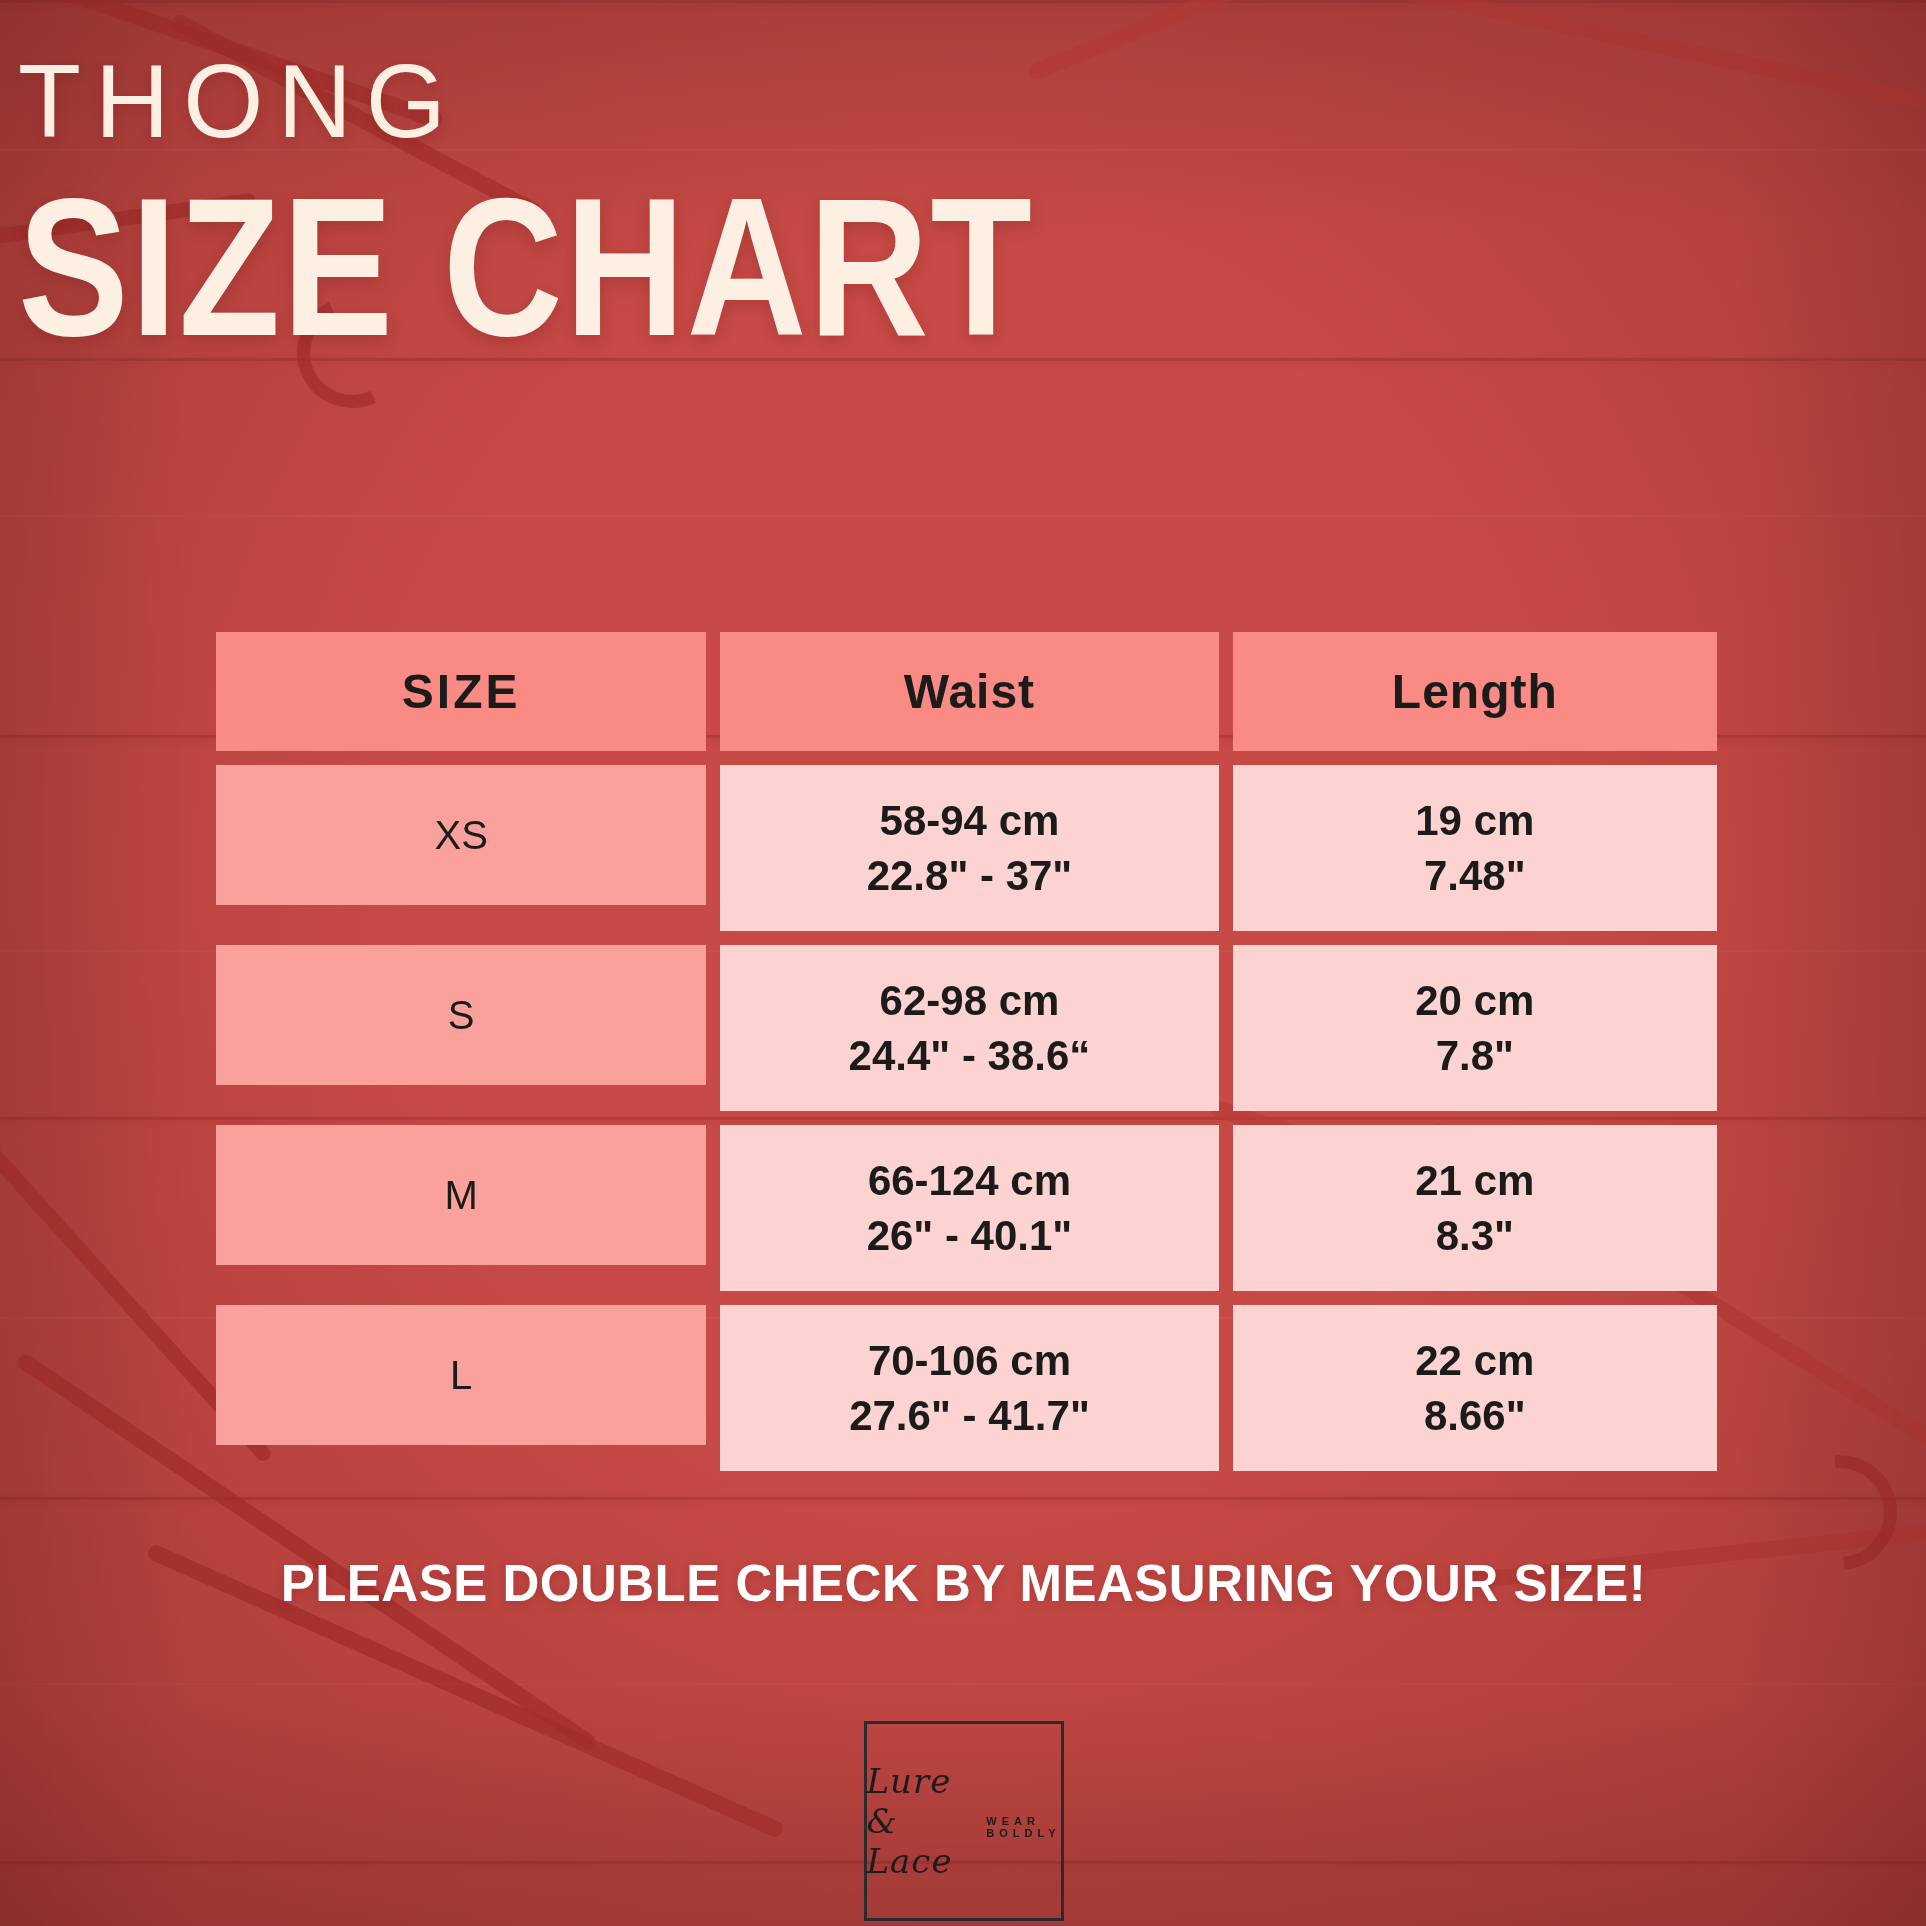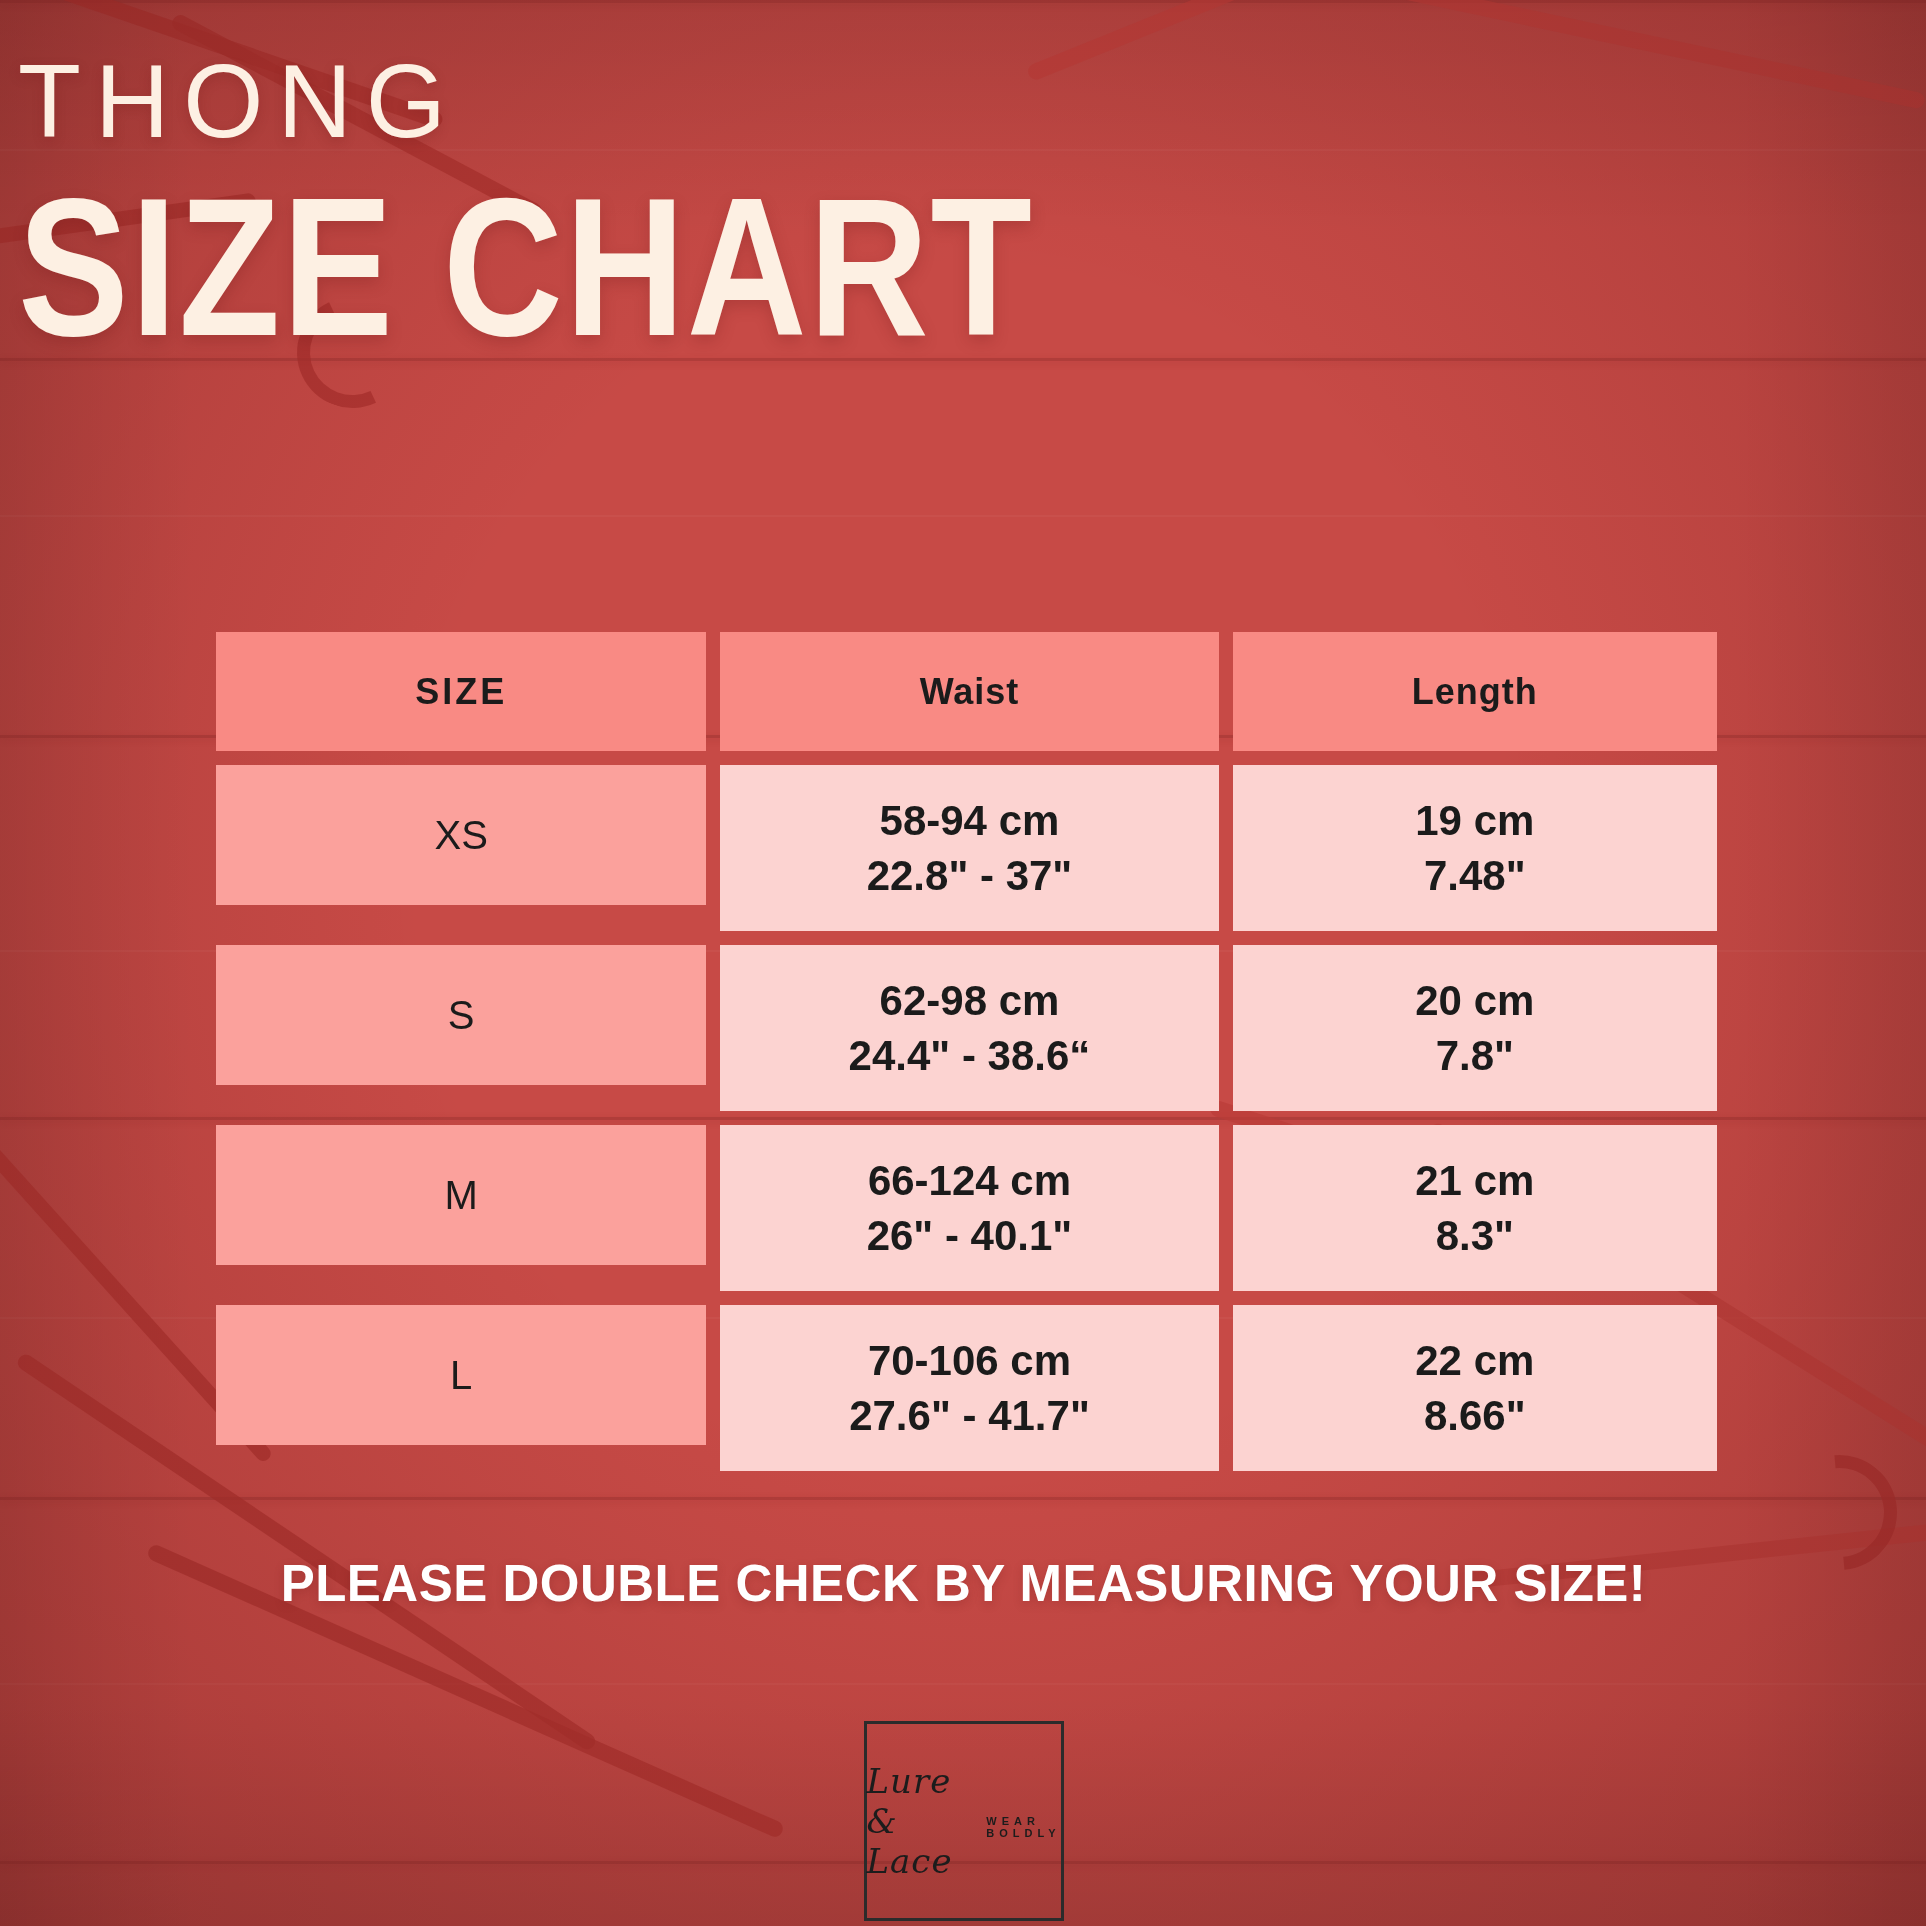--- a/index.html
+++ b/index.html
@@ -110,21 +110,21 @@
     color: #1b1b1b;
     padding: 6px 10px;
   }
   .col-size  { width: 495px; }
   .col-waist { width: 503px; }
   .col-len   { width: 489px; }
 
   .head .cell {
     background: #f98a84;
     height: 119px;
-    font-size: 36px;
+    font-size: 48px;
     font-weight: 700;
     letter-spacing: 1px;
   }
   .head .cell.col-size { letter-spacing: 3px; }
 
   .body-row .cell.col-size {
     background: #fba19c;
     height: 140px;
     font-size: 40px;
     font-weight: 400;

